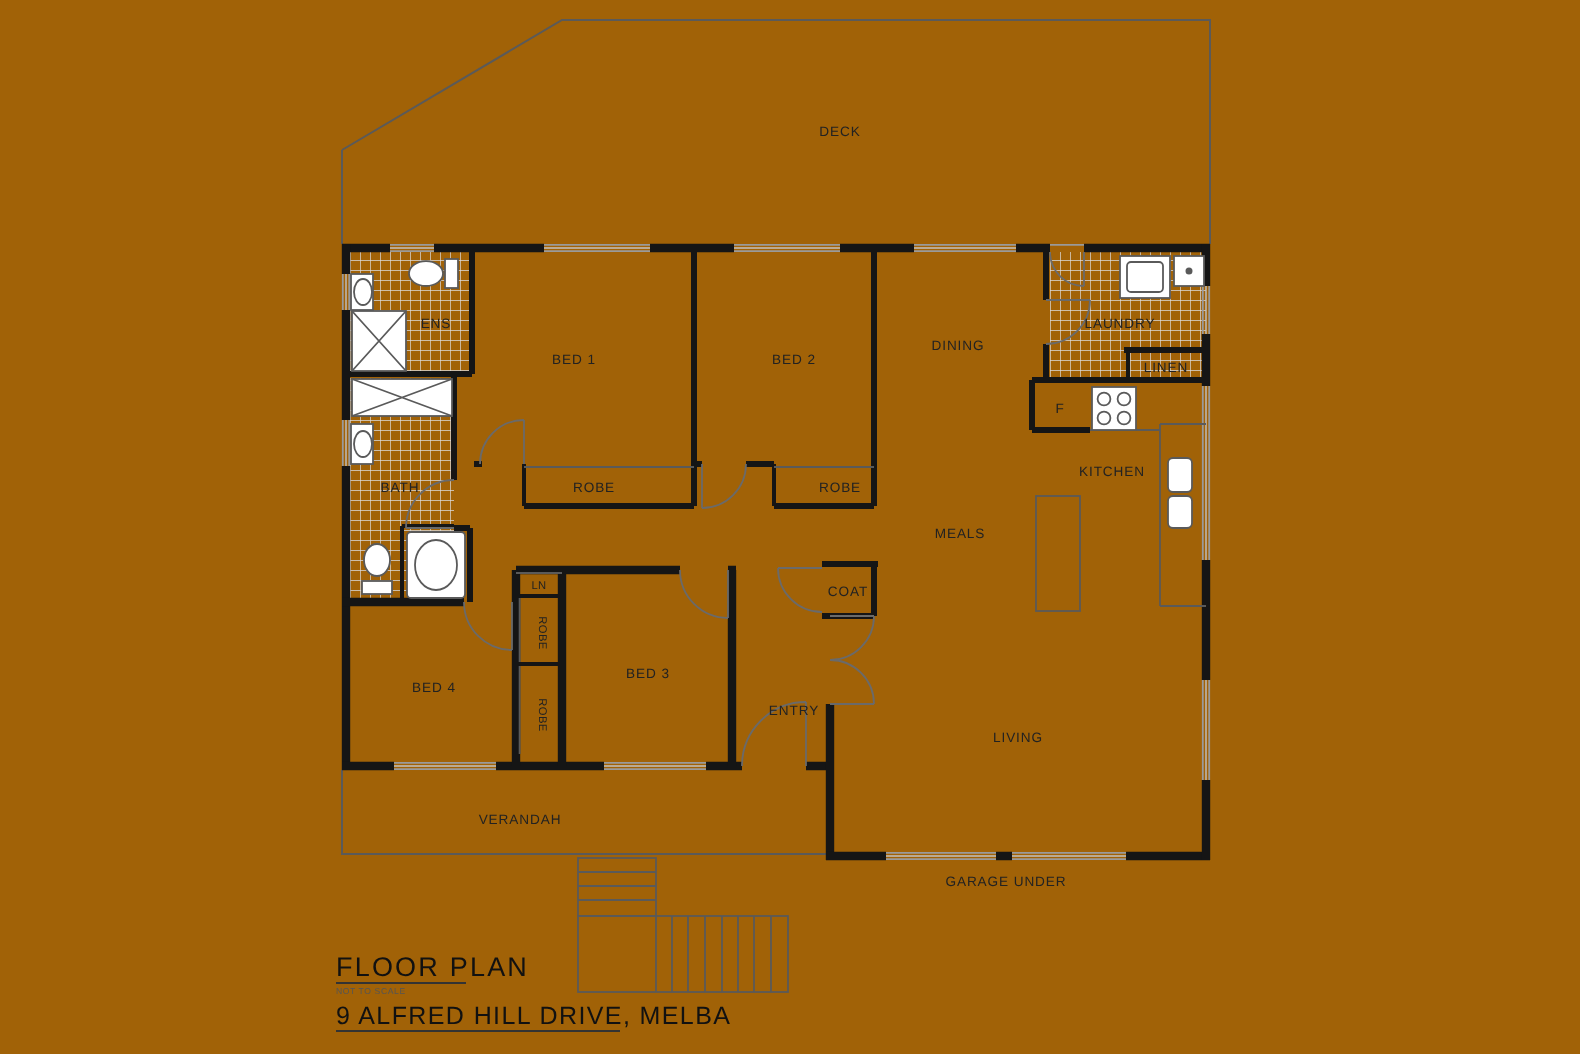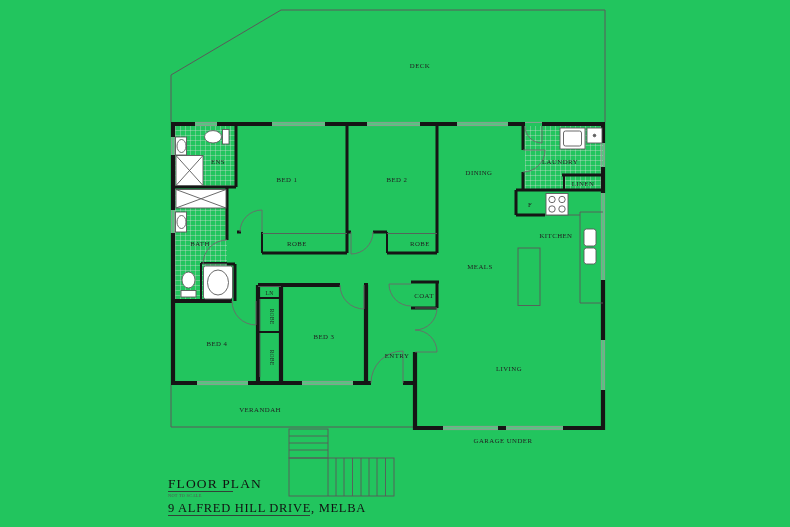--- a/index.html
+++ b/index.html
@@ -1,17 +1,17 @@
 <!DOCTYPE html>
 <html><head>
 <meta charset="utf-8">
 <style>
   html,body{margin:0;padding:0;background:#fff;}
-  .sheet{position:relative;width:790px;height:527px;background:#22c55e;overflow:hidden;
-         font-family:Liberation Serif, serif;}
+  .sheet{position:relative;width:790px;height:527px;background:#a16207;overflow:hidden;
+         font-family:Liberation Sans, sans-serif;}
   svg{position:absolute;left:0;top:0;}
   text{fill:#222;}
   .room-label{font-size:6.8px;letter-spacing:.45px;fill:#222;}
   .tiny-label{font-size:5.6px;letter-spacing:.2px;}
   .title-main{font-size:13.5px;letter-spacing:1.1px;fill:#111;}
   .title-sub{font-size:4.3px;letter-spacing:.3px;fill:#555;}
   .title-address{font-size:12.5px;letter-spacing:.7px;fill:#111;}
 </style>
 </head>
 <body>

